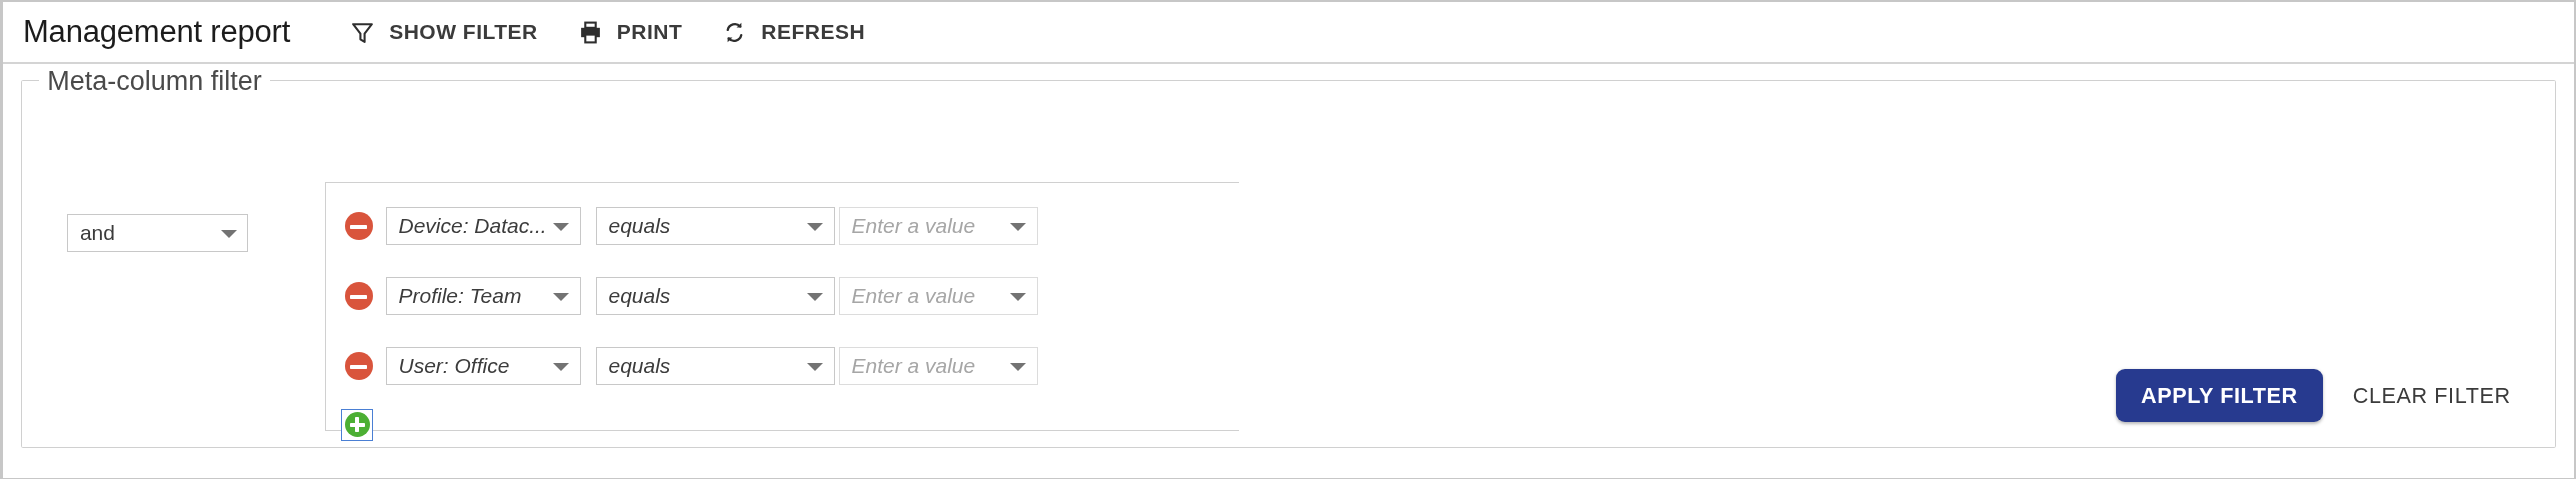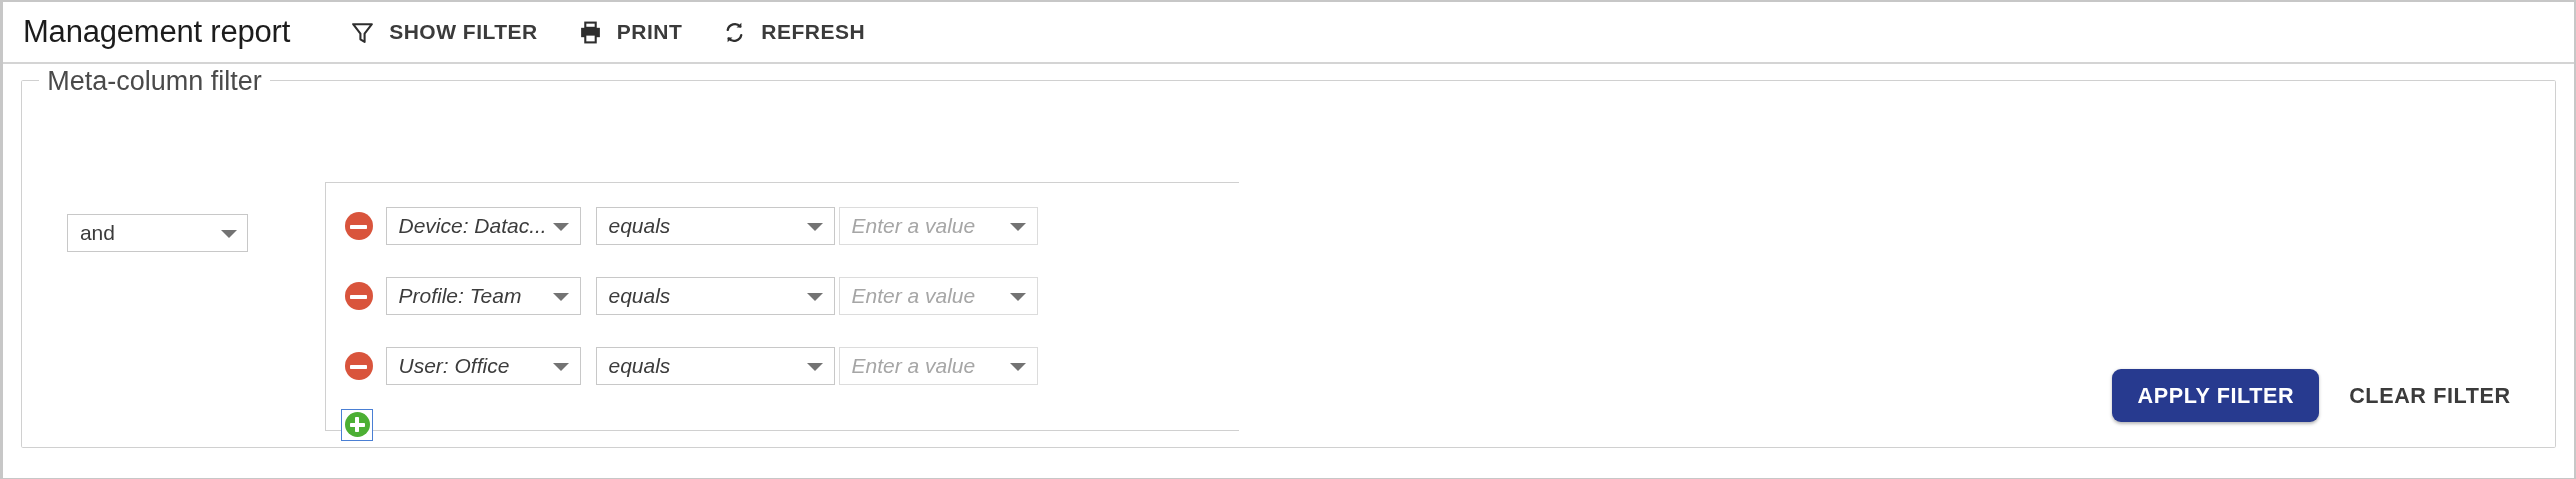--- a/index.html
+++ b/index.html
@@ -210,21 +210,21 @@
     cursor: pointer;
     box-shadow: 0 1.7px 3.3px rgba(0,0,0,0.28);
     white-space: nowrap;
   }
   .btn-flat {
     background: transparent;
     color: #3b3b3b;
     border: none;
     padding: 13.3px 21.6px;
     font-size: 21.6px;
-    font-weight: bold;
+    font-weight: normal;
     letter-spacing: 0.6px;
     cursor: pointer;
     white-space: nowrap;
   }
 </style>
 </head>
 <body>
 
 <div id="app">
 

